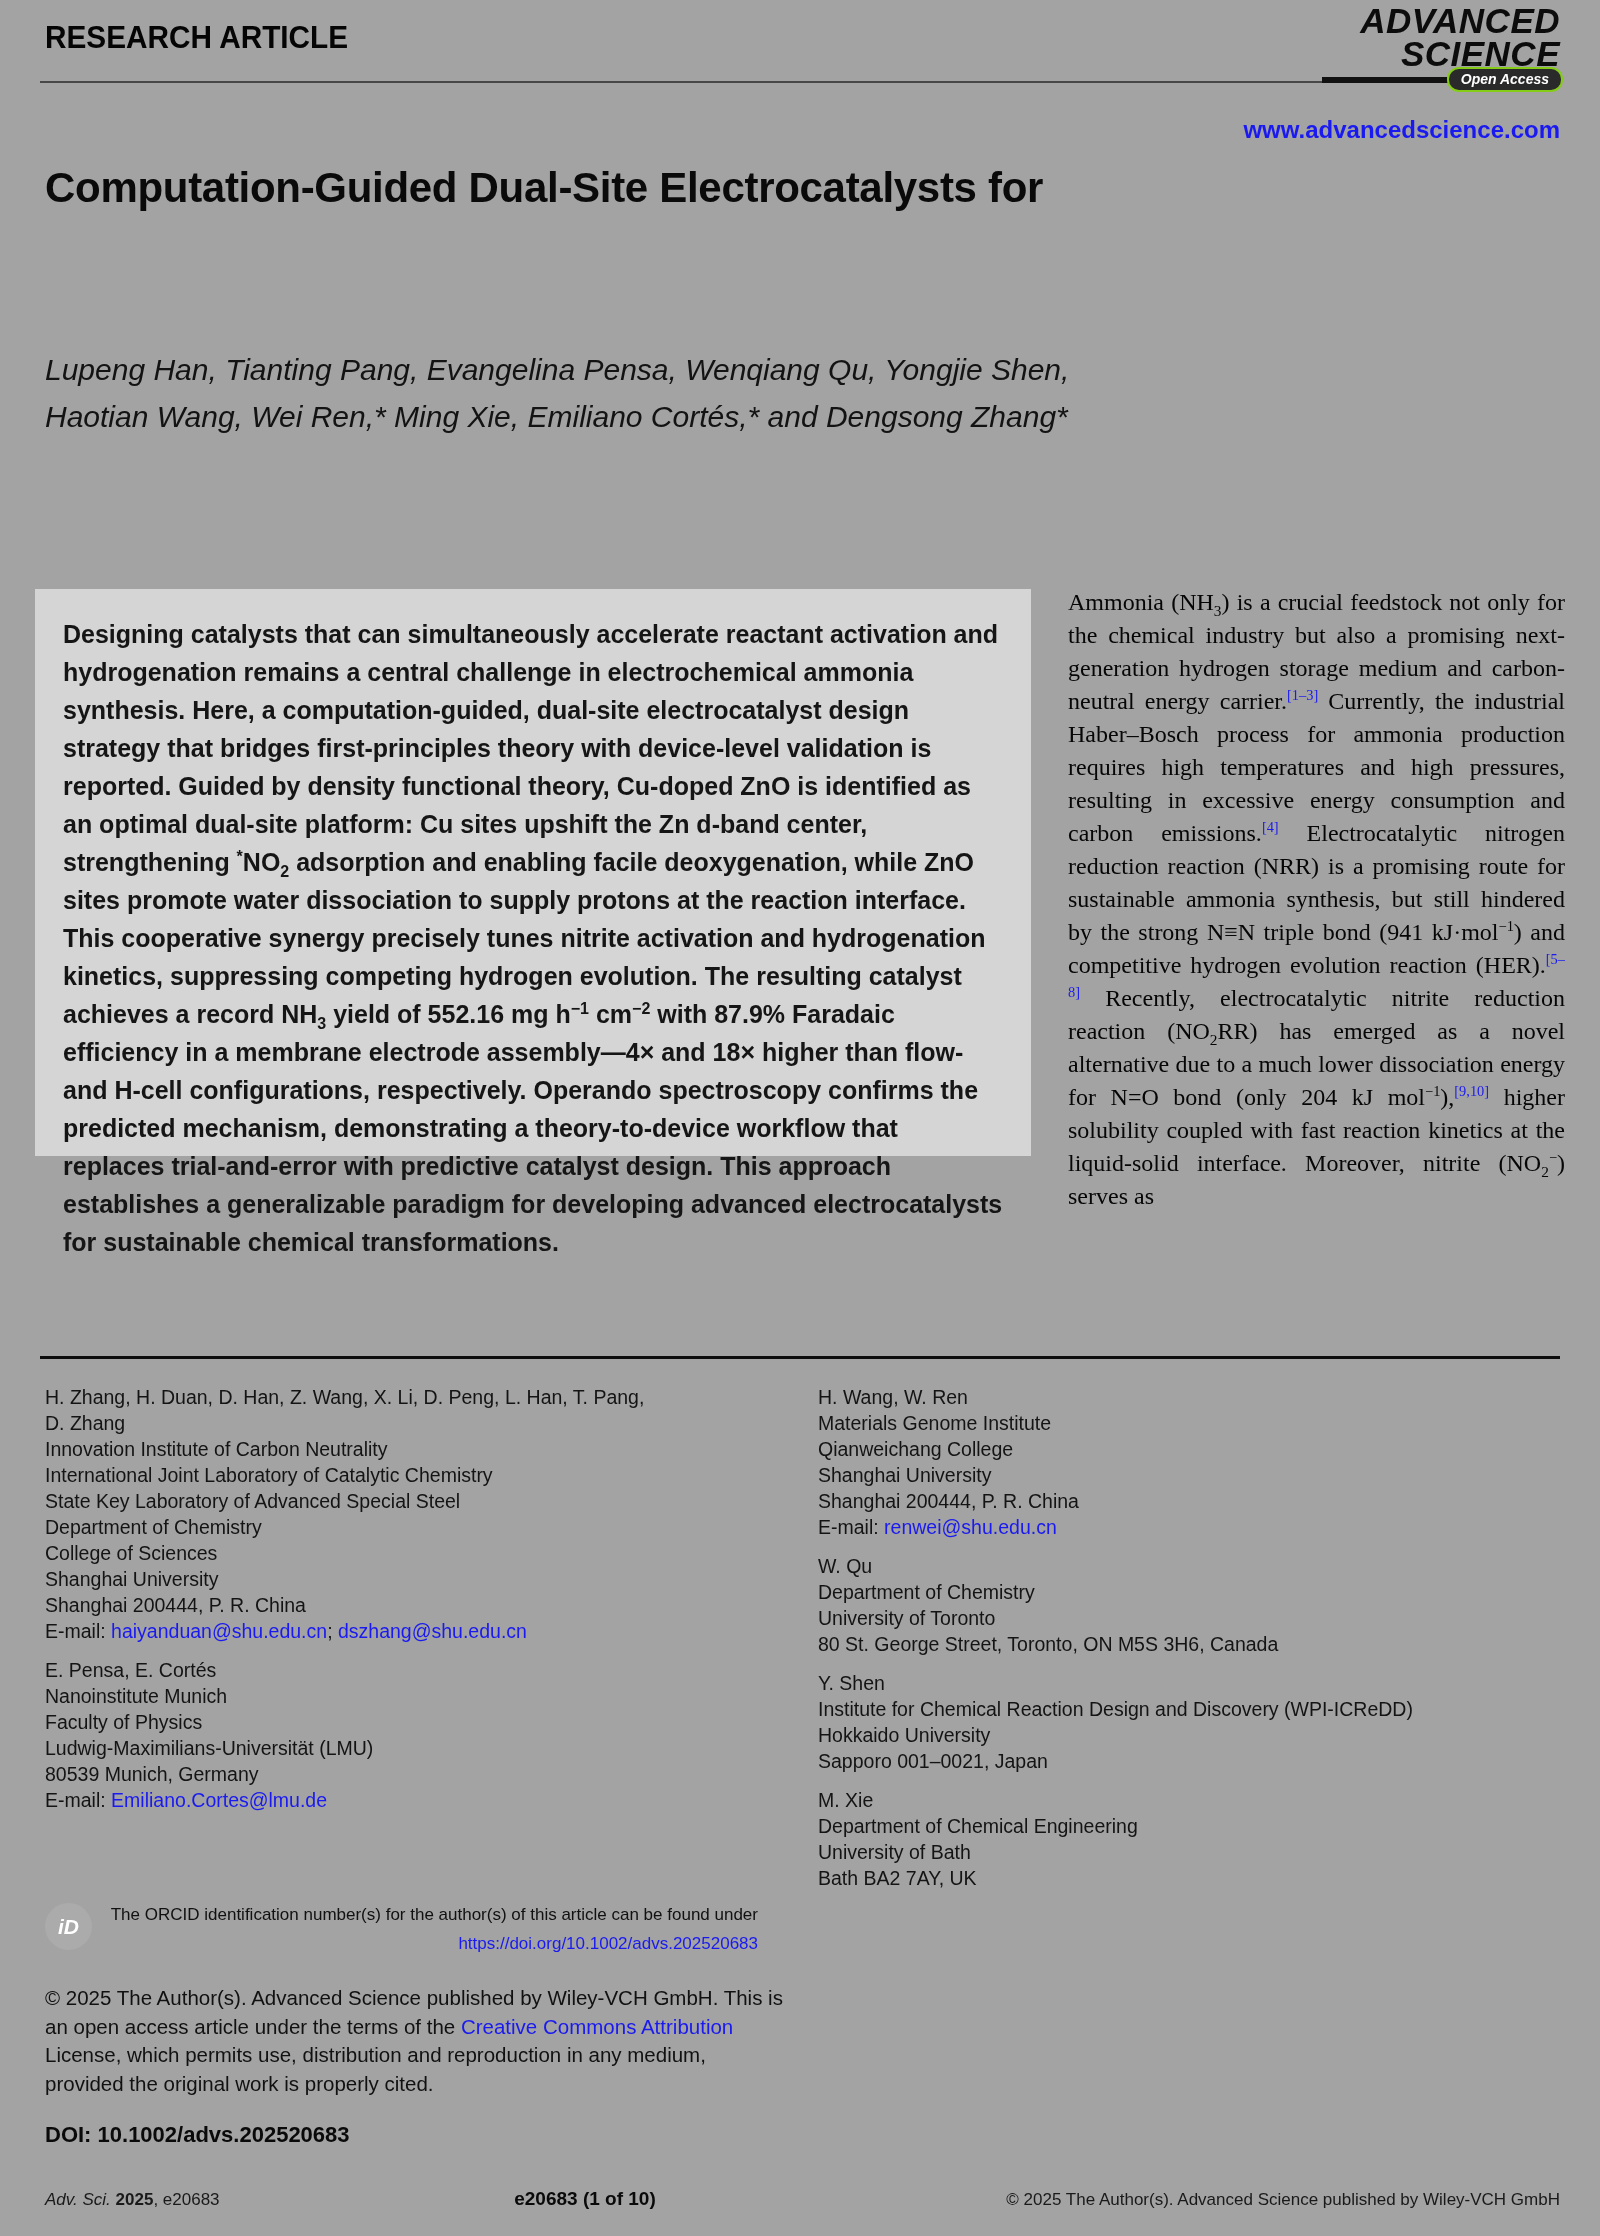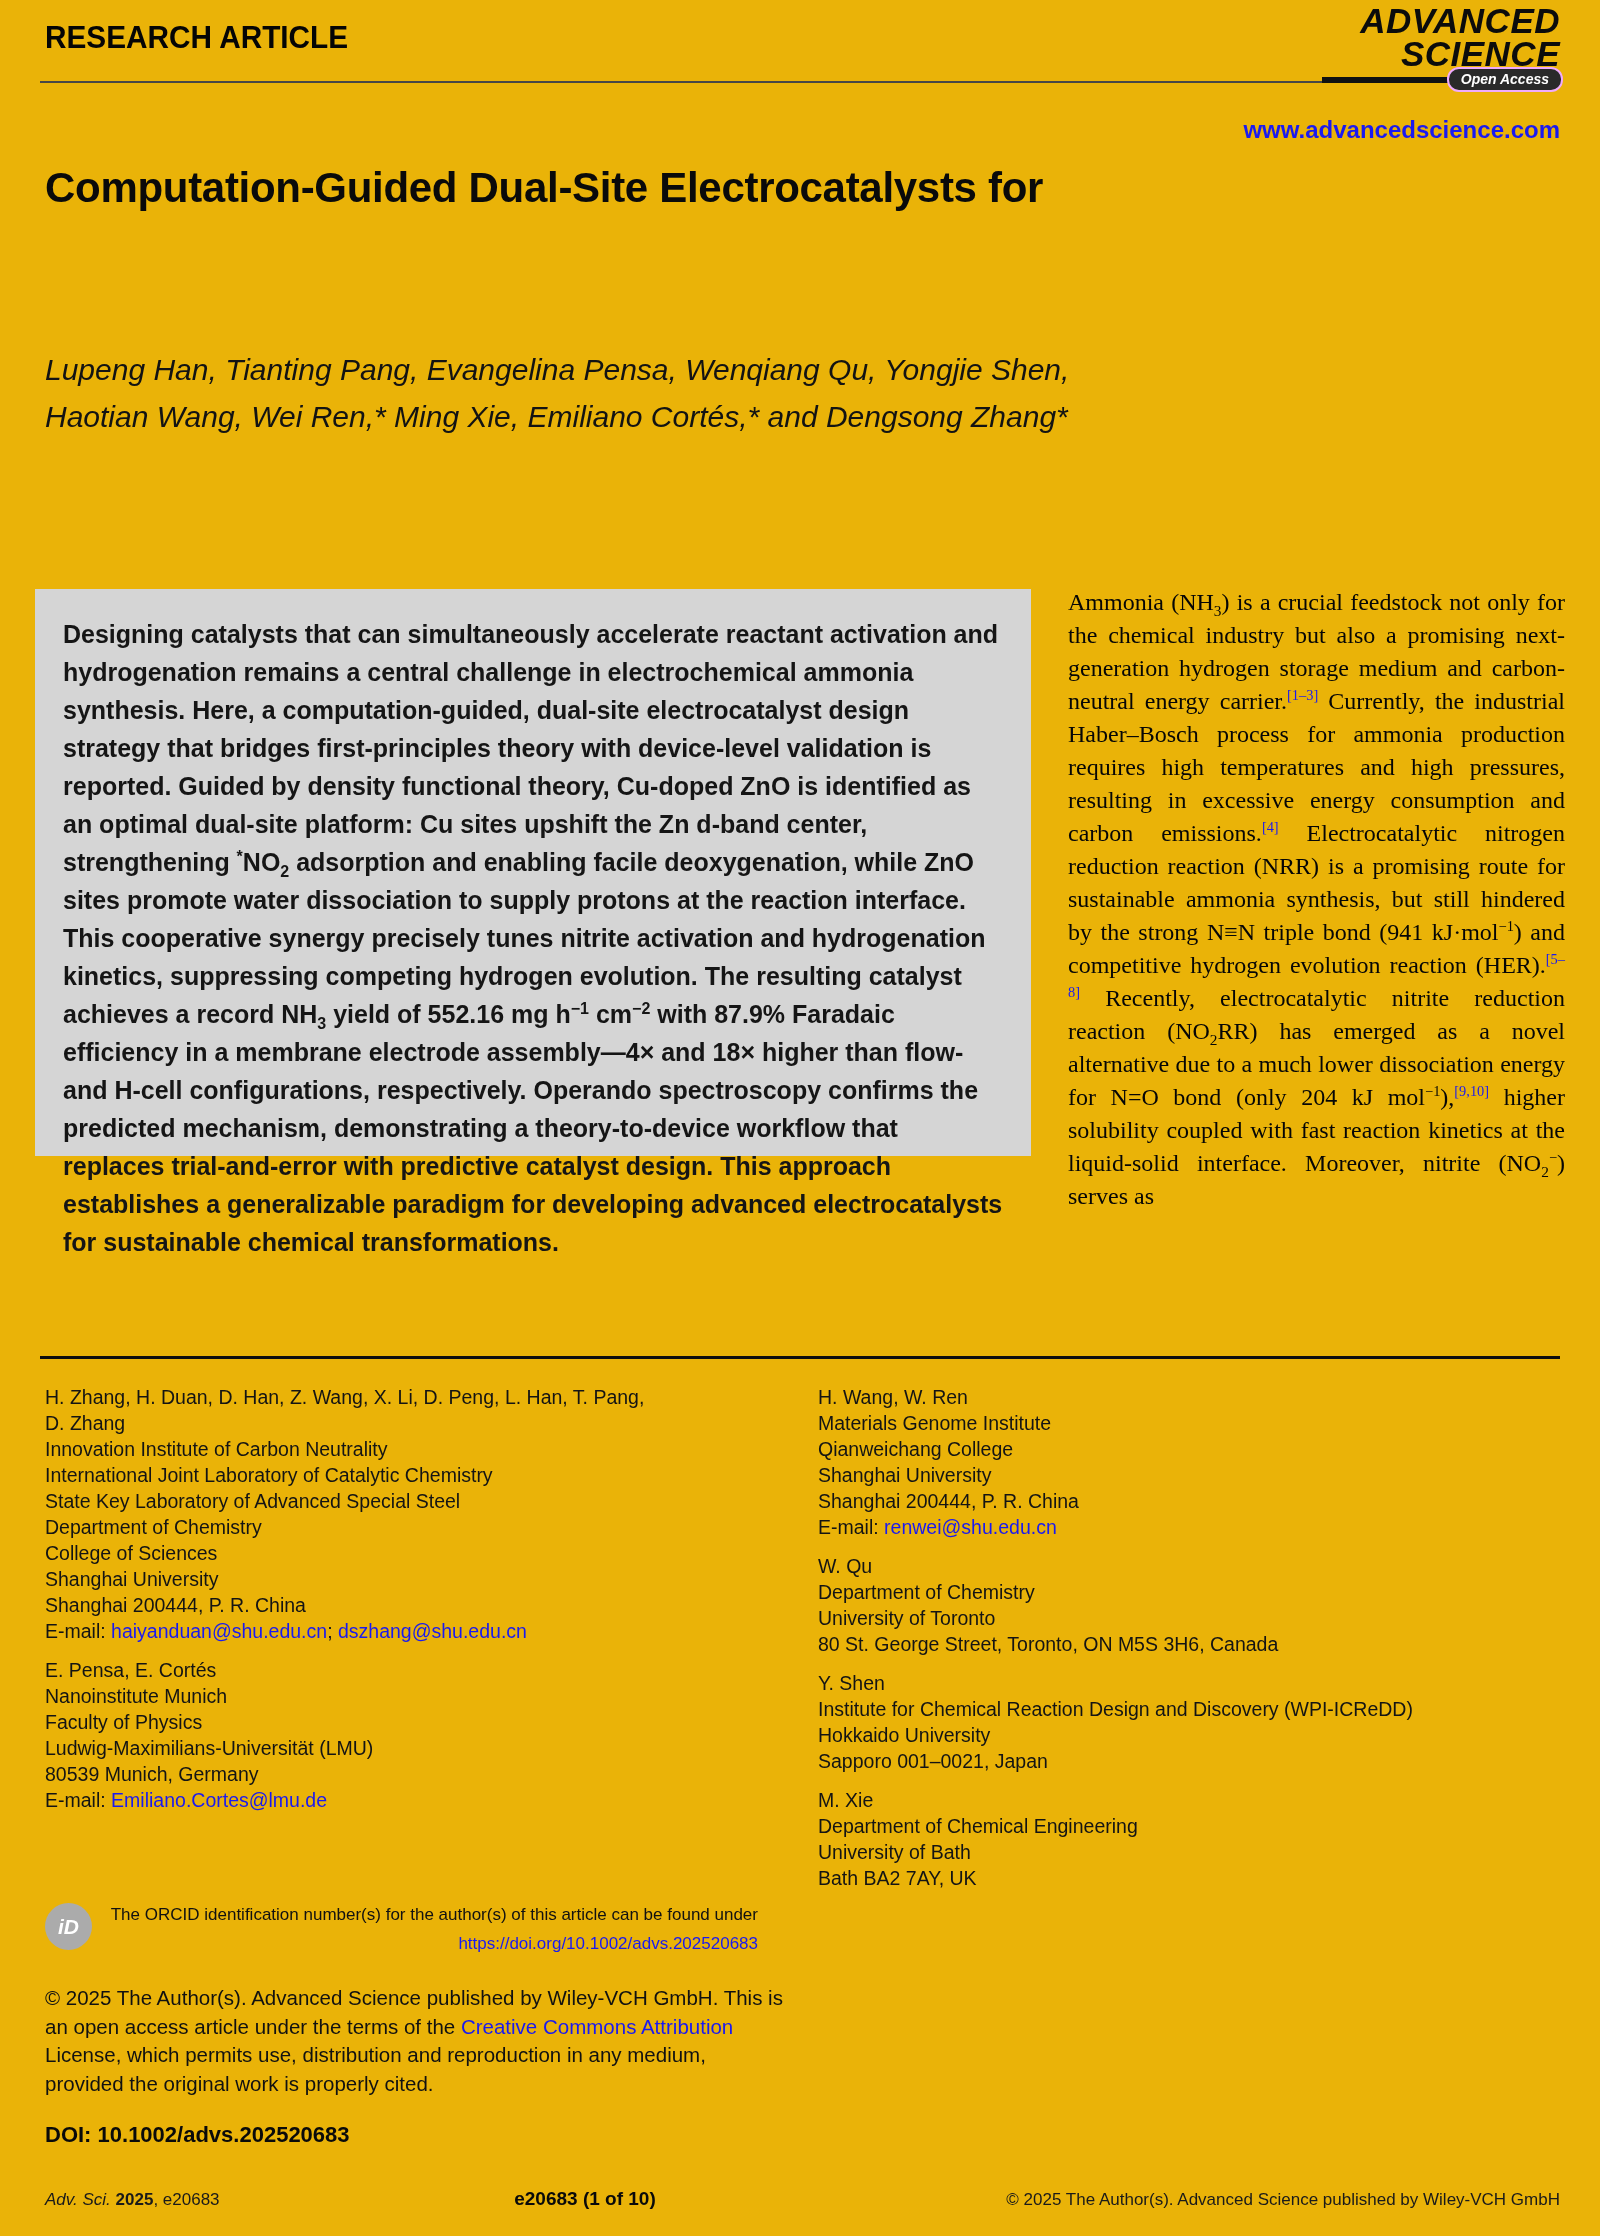--- a/index.html
+++ b/index.html
@@ -1,34 +1,34 @@
 <!DOCTYPE html>
 <html style="--link: #1a1af0;"><head>
 <meta charset="utf-8">
 <style>
   html,body{margin:0;padding:0;background:#ffffff;}
-  #page{position:relative;width:1600px;height:2236px;background:#eab308;overflow:hidden;
+  #page{position:relative;width:1600px;height:2236px;background:#a3a3a3;overflow:hidden;
         font-family:"Liberation Sans",sans-serif;color:#111;}
   .sup{vertical-align:super;font-size:64%;line-height:0;}
   .sub{vertical-align:sub;font-size:64%;line-height:0;}
   .link{color:var(--link,#1a1af0);}
   .b{font-weight:700;}
   .i{font-style:italic;}
 
   
   .kicker{position:absolute;left:45px;top:20px;font-size:31px;font-weight:900;
           letter-spacing:0px;transform:scaleX(.96);transform-origin:left;color:#050505;}
   .header-rule{position:absolute;left:40px;top:81px;width:1283px;height:2px;background:#474747;}
   .logo-wrap{position:absolute;right:40px;top:4px;width:300px;text-align:right;}
   .logo-l1,.logo-l2{font-weight:900;font-style:italic;font-size:35px;line-height:33px;
           color:#0c0c0c;letter-spacing:.5px;}
   .logo-bar{position:relative;height:6px;background:#111;width:238px;margin:7px 0 0 auto;}
   .oa-pill{position:absolute;right:-3px;top:-10px;background:#2a2a2a;color:#fff;
           font-size:14px;font-style:italic;font-weight:700;padding:2px 12px 3px;
-          border-radius:12px;border:2px solid #f0abfc;white-space:nowrap;}
+          border-radius:12px;border:2px solid #84cc16;white-space:nowrap;}
   .site{position:absolute;right:40px;top:84px;font-size:24px;font-weight:700;color:var(--link,#1a1af0);margin-top:32px;}
 
   
   .title{position:absolute;left:45px;top:156px;width:1400px;font-size:42px;font-weight:700;
          line-height:63px;color:#0a0a0a;letter-spacing:-.3px;}
   .authors{position:absolute;left:45px;top:346px;width:1450px;font-size:30px;font-style:italic;
          line-height:47px;color:#131313;}
 
   
   .abstract-box{position:absolute;left:35px;top:589px;width:996px;height:567px;background:#d5d5d5;

